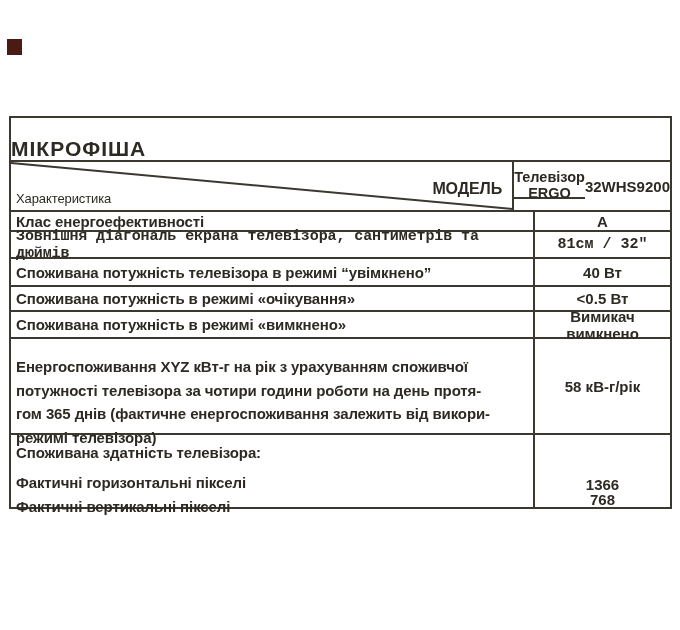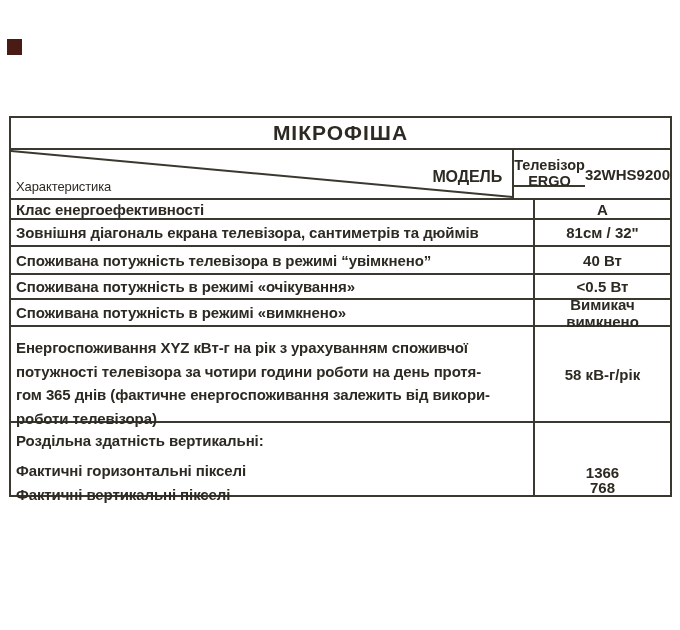--- a/index.html
+++ b/index.html
@@ -16,21 +16,21 @@
     background:#4a1b15;
   }
   .spec-table{
     position:absolute;left:9px;top:116px;width:663px;
     border:2px solid #3b382f;
     box-sizing:border-box;
     background:#fff;
   }
   .row{display:flex;box-sizing:border-box;border-top:2px solid #3b382f;}
   .row:first-child{border-top:none;}
-  .title-row{height:30px;align-items:center;justify-content:center;}
+  .title-row{height:22px;align-items:center;justify-content:flex-start;margin-top:20px;}
   .title-text{font-size:21px;font-weight:700;letter-spacing:1px;}
   .cell{box-sizing:border-box;}
   .cell.left{
     width:524px;border-right:2px solid #3b382f;
     position:relative;
     padding-left:5px;
     font-size:15px;font-weight:700;
     display:flex;align-items:center;
     letter-spacing:-0.1px;
   }
@@ -39,25 +39,25 @@
     font-size:15px;font-weight:700;text-align:center;
   }
   .header-row{height:50px;}
   .header-left{display:block;padding:0;}
   .diag-svg{position:absolute;left:0;top:0;width:100%;height:100%;display:block;}
   .model-label{position:absolute;right:10px;top:18px;font-size:16px;font-weight:700;}
   .characteristic-label{position:absolute;left:5px;bottom:4px;font-size:13px;font-weight:400;text-align:right;}
   .header-right{flex-direction:row;align-items:stretch;justify-content:flex-start;padding:0;}
   .hr-top{height:24px;border-bottom:2px solid #3b382f;display:flex;align-items:center;justify-content:center;font-size:14.5px;font-weight:700;}
   .hr-bottom{flex:1;display:flex;align-items:center;justify-content:center;font-size:15px;font-weight:700;}
-  .r1{height:20px;} .r2{height:27px;} .r3{height:28px;} .r4{height:25px;} .r5{height:27px;}
+  .r1{height:20px;} .r2{height:27px;font-family:Liberation Mono, monospace;} .r3{height:28px;} .r4{height:25px;} .r5{height:27px;}
   .small-val{font-size:12.5px;}
   .energy-row{height:96px;}
   .energy-row .cell.left{
-    display:block;padding-top:9px;line-height:23.5px;
+    display:block;padding-top:16px;line-height:23.5px;
   }
   .res-row{height:74px;}
   .res-row .cell.left{display:block;padding-top:10px;}
   .res-heading{line-height:16px;margin-bottom:10px;}
   .res-label{line-height:24px;}
   .res-row .cell.right{
     flex-direction:column;justify-content:flex-end;padding-top:27px;
     line-height:15px;font-size:15px;
   }
 </style>
@@ -111,28 +111,28 @@
     <div class="row r5">
       <div class="cell left">Споживана потужність в режимі «вимкнено»</div>
       <div class="cell right small-val">Вимикач вимкнено</div>
     </div>
 
     <div class="row energy-row">
       <div class="cell left">
         <div>Енергоспоживання XYZ  кВт-г на рік з урахуванням споживчої</div>
         <div>потужності телевізора за чотири години роботи на день протя-</div>
         <div>гом 365 днів (фактичне енергоспоживання залежить від викори-</div>
-        <div>роботи телевізора)</div>
+        <div>режимі телевізора)</div>
       </div>
       <div class="cell right">58 кВ-г/рік</div>
     </div>
 
     <div class="row res-row">
       <div class="cell left">
-        <div class="res-heading">Роздільна здатність вертикальні:</div>
+        <div class="res-heading">Споживана здатність телевізора:</div>
         <div class="res-label">Фактичні горизонтальні пікселі</div>
         <div class="res-label">Фактичні вертикальні пікселі</div>
       </div>
       <div class="cell right">
         <div>1366</div>
         <div>768</div>
       </div>
     </div>
 
   </div>

